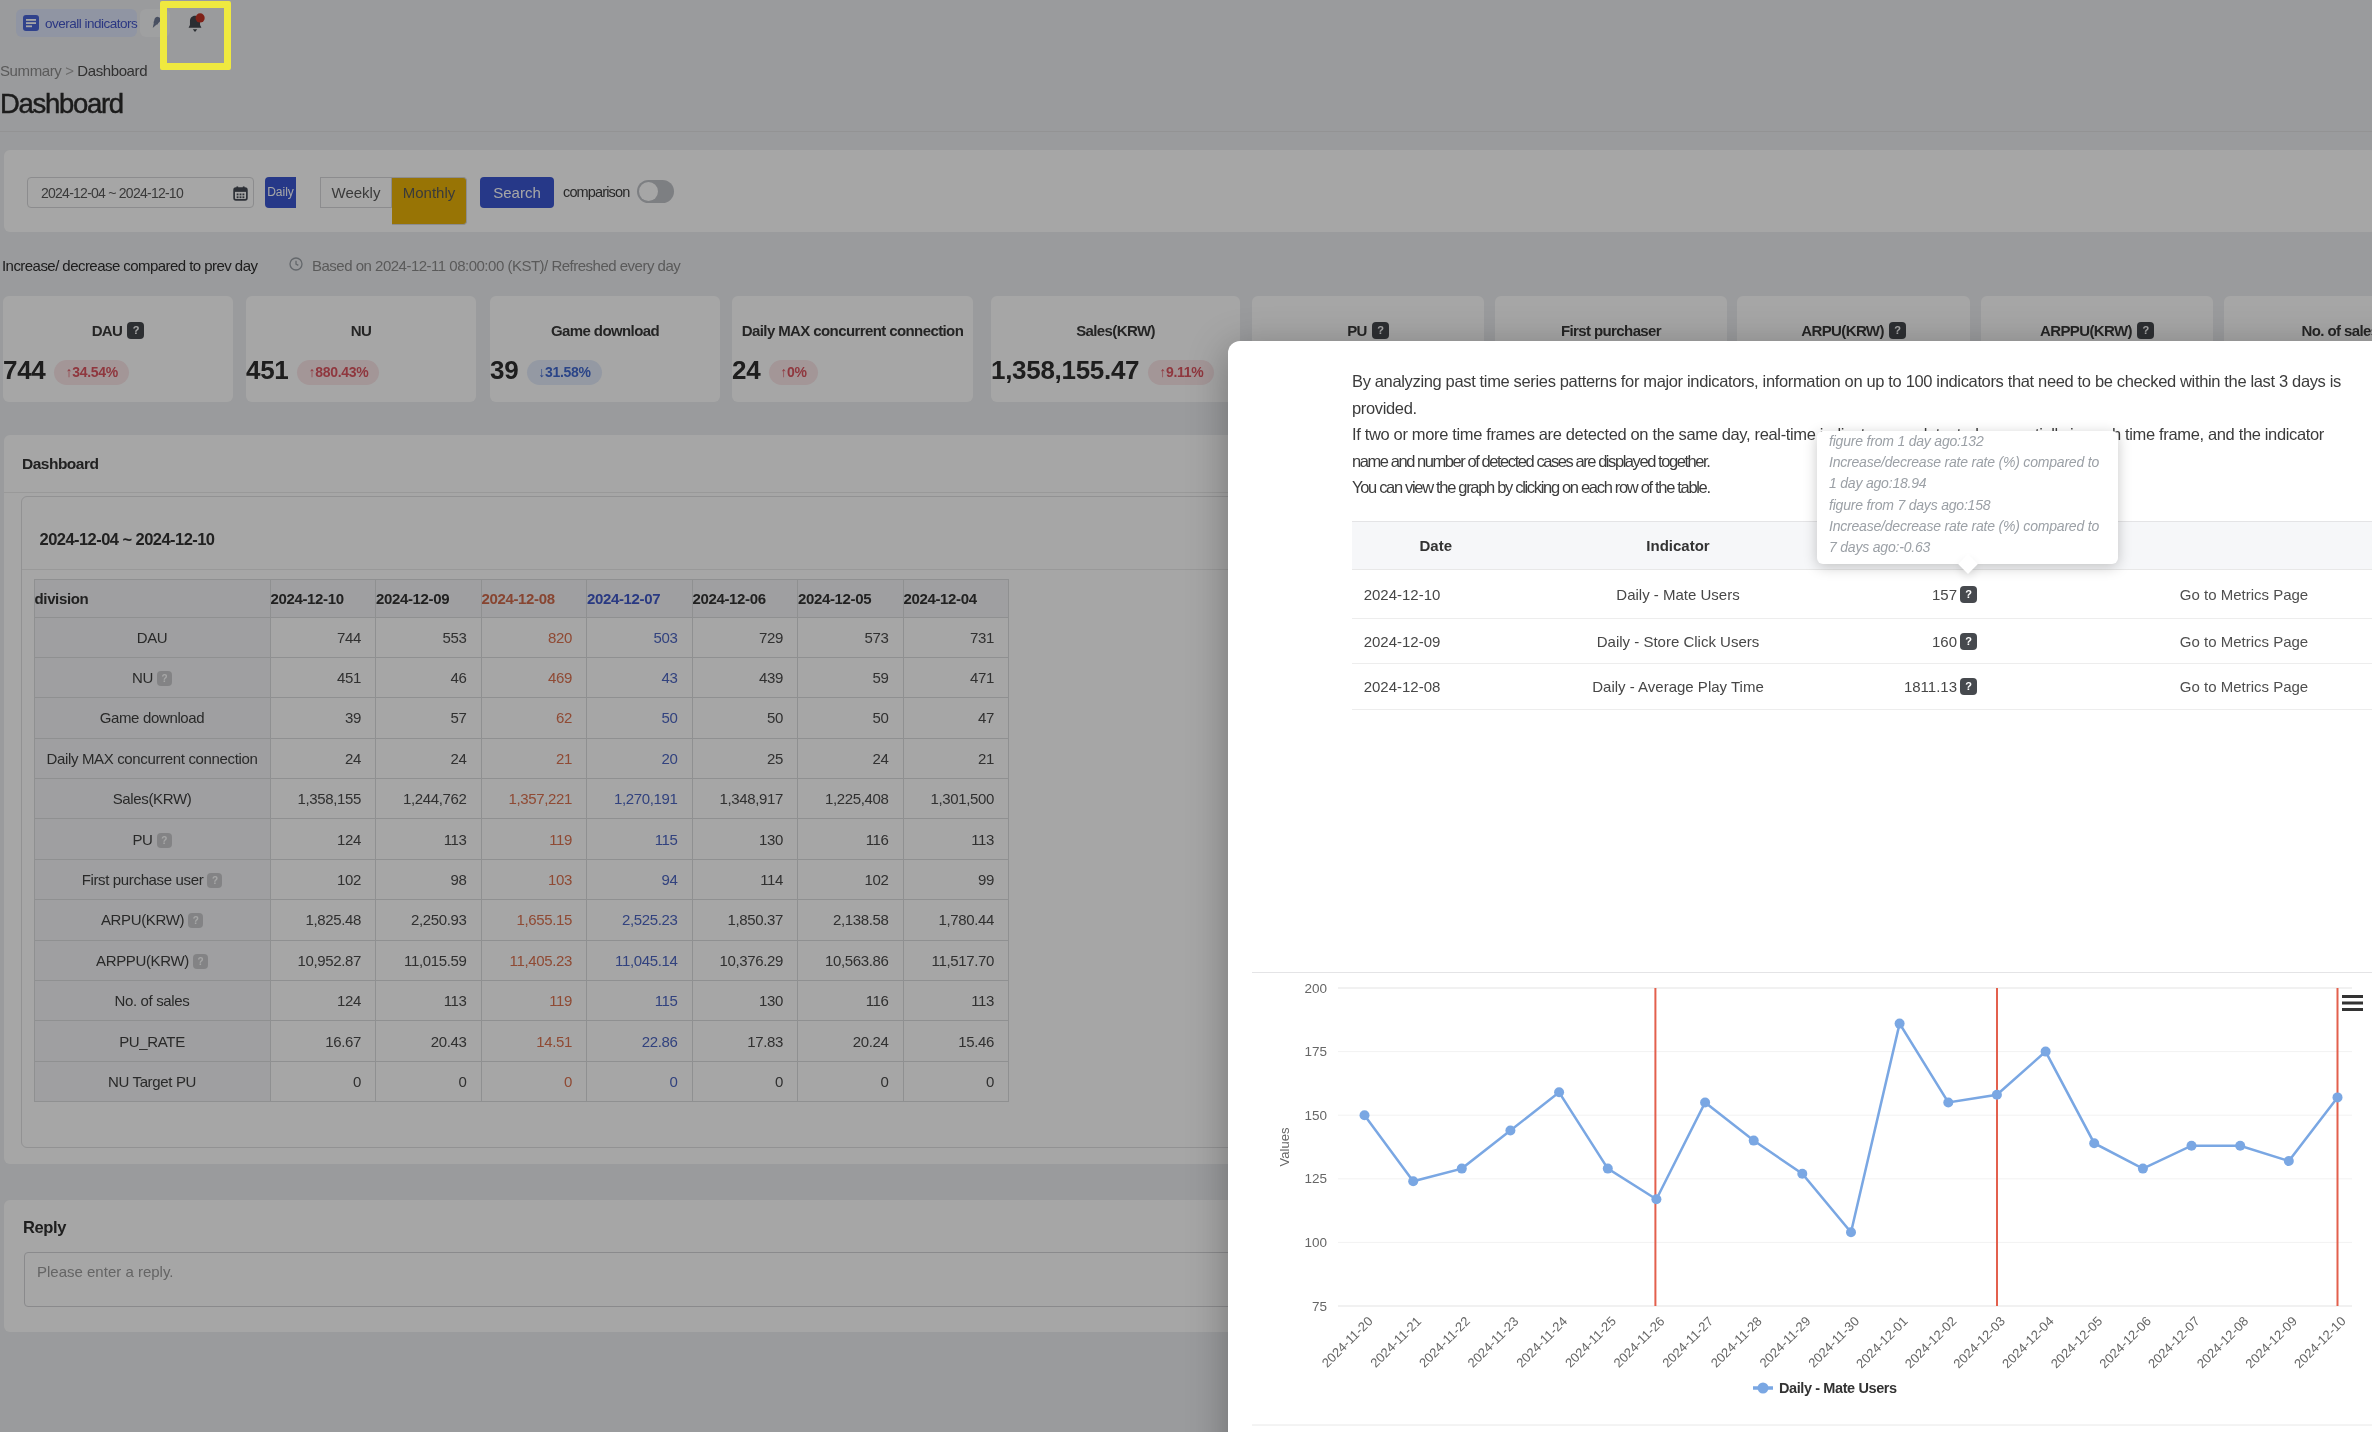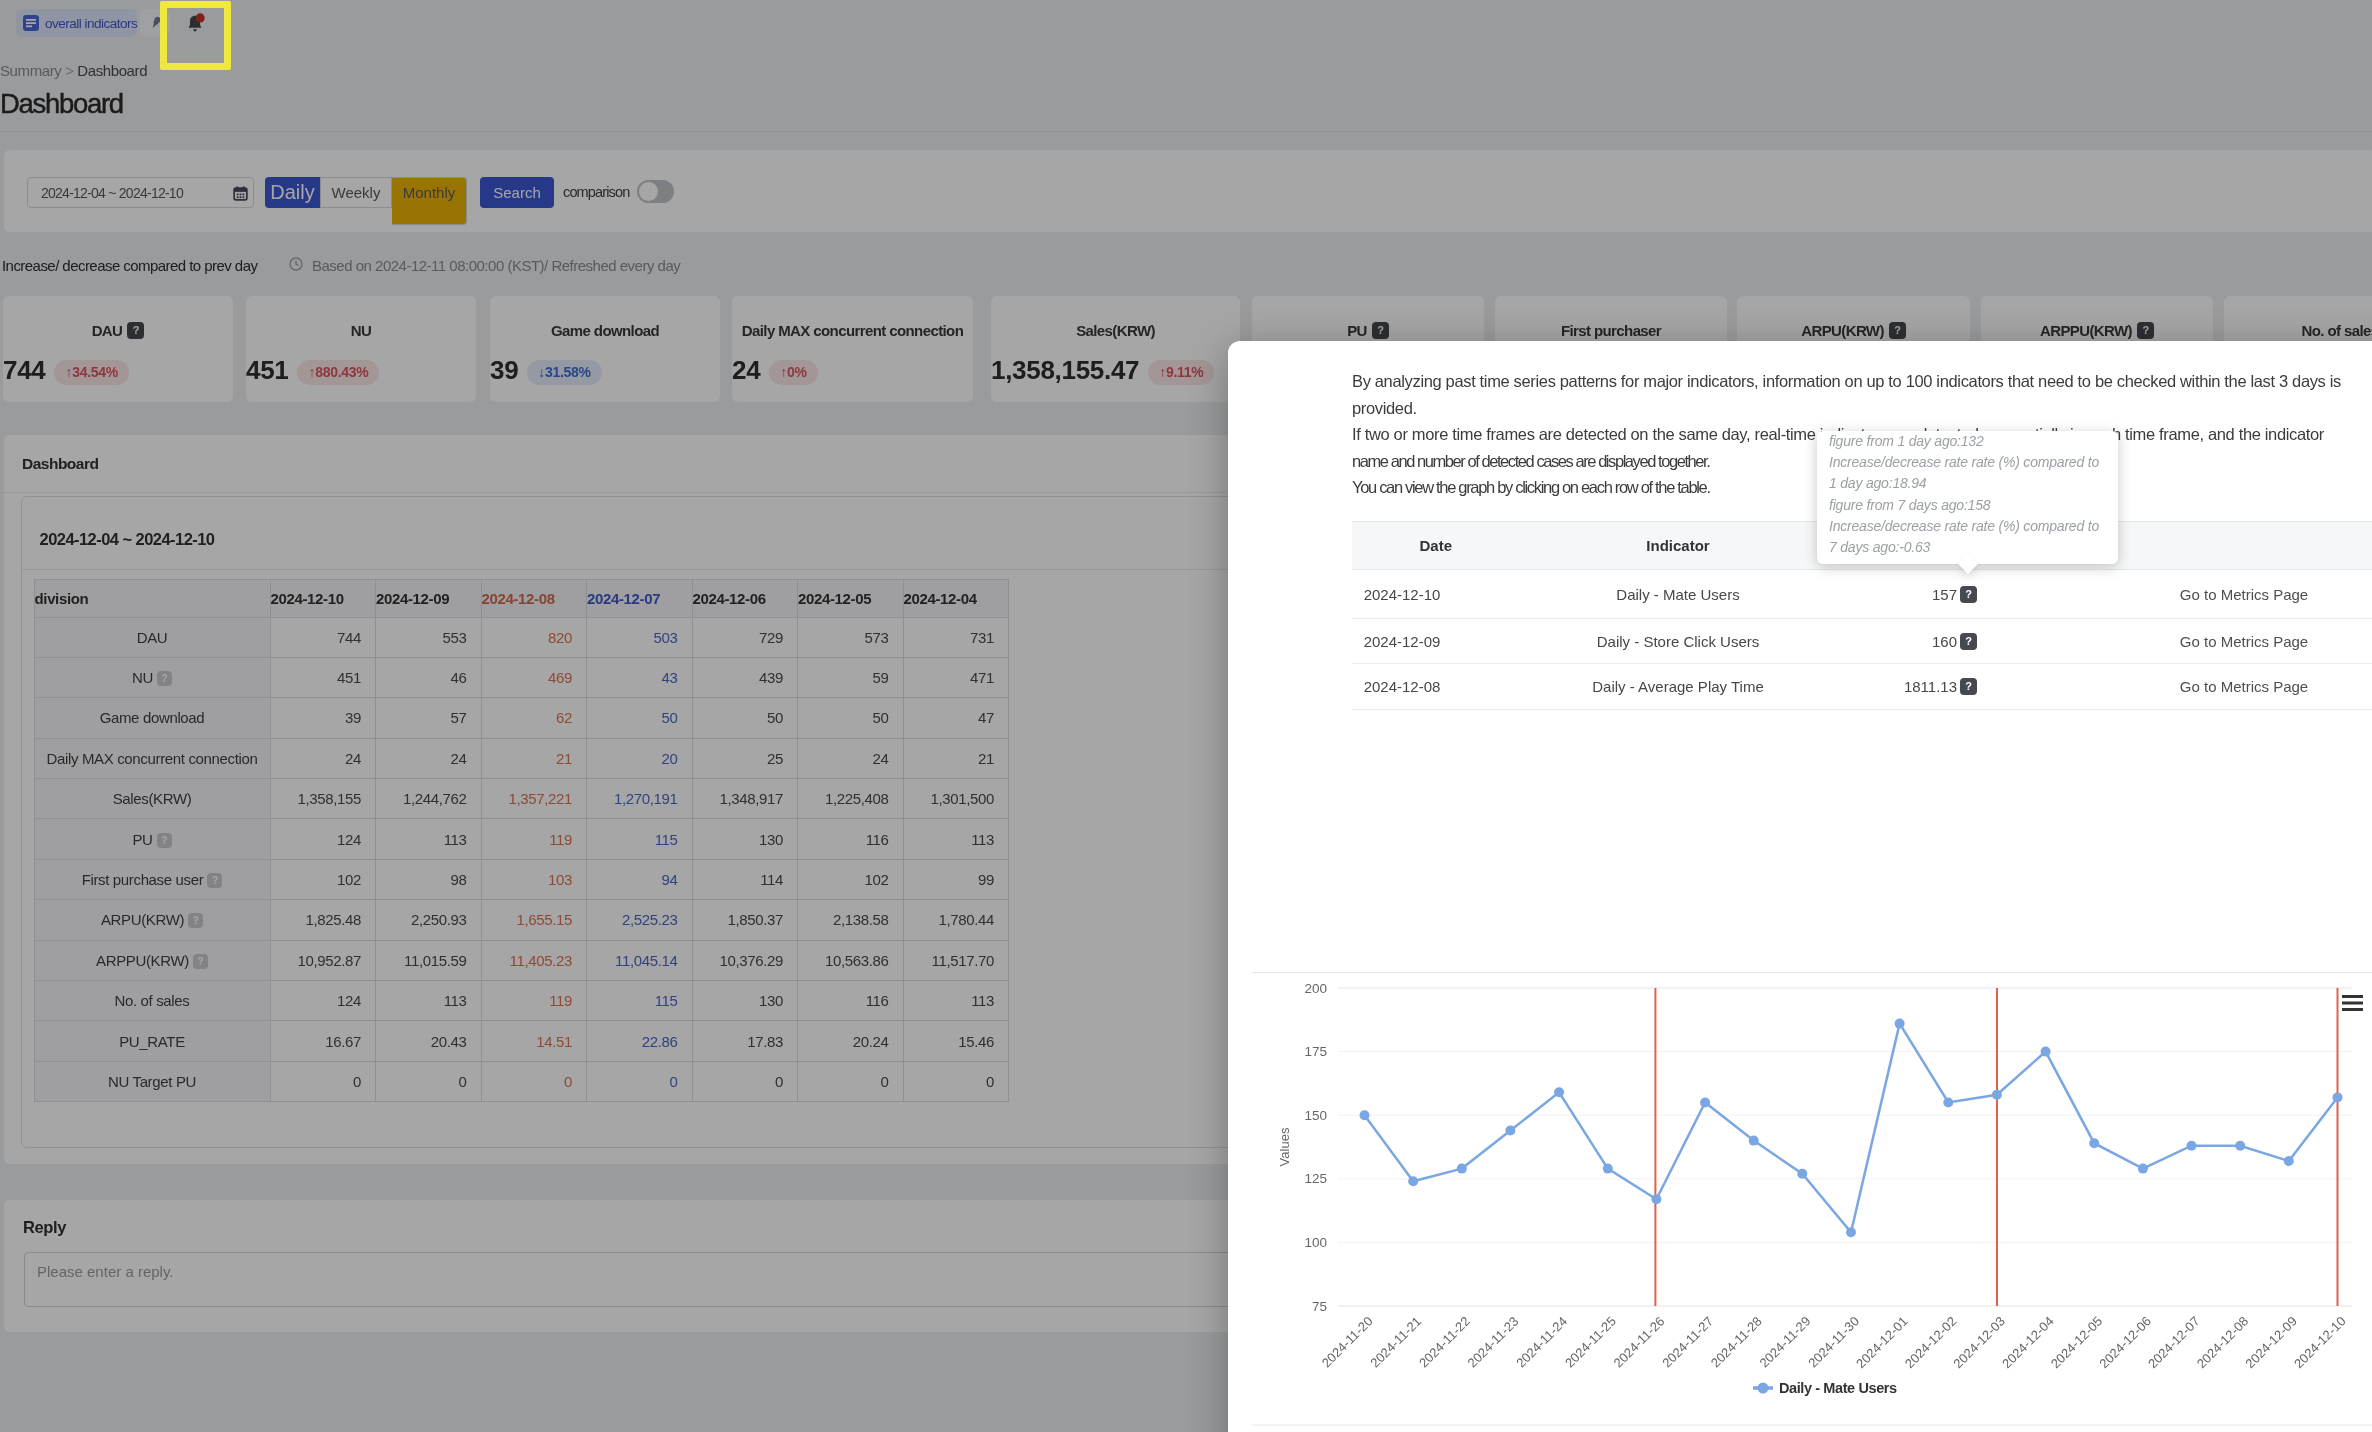--- a/index.html
+++ b/index.html
@@ -70,21 +70,21 @@
         <g fill="#454b54">
           <rect x="6.6" y="12" width="2.6" height="2.6"></rect>
           <rect x="10.7" y="12" width="2.6" height="2.6"></rect>
           <rect x="14.8" y="12" width="2.6" height="2.6"></rect>
           <rect x="6.6" y="16" width="2.6" height="2.6"></rect>
           <rect x="10.7" y="16" width="2.6" height="2.6"></rect>
           <rect x="14.8" y="16" width="2.6" height="2.6"></rect>
         </g>
       </svg>
   </div>
-  <div class="abs" style="left:261px; top:27px; width:55px; height:31px; background:#3b57d2; border-radius:4px 0 0 4px; color:#fff; font-size:20px; text-align:center; line-height:31px;">Daily</div>
+  <div class="abs" style="left:261px; top:27px; width:31px; height:31px; background:#3b57d2; border-radius:4px 0 0 4px; color:#fff; font-size:12px; text-align:center; line-height:31px;">Daily</div>
   <div class="abs" style="left:316px; top:27px; width:72px; height:31px; background:#fff; border:1px solid #d7d8da; color:#5a5a5a; font-size:15px; text-align:center; line-height:29px;">Weekly</div>
   <div class="abs" style="left:388px; top:27px; width:75px; height:48px; background:#eab308; border:1px solid #d7d8da; border-left:none; border-radius:0 4px 4px 0; color:#5a5a5a; font-size:15px; text-align:center; line-height:29px;">Monthly</div>
   <div class="abs" style="left:476px; top:27px; width:74px; height:31px; background:#3b57d2; border-radius:4px; color:#fff; font-size:15px; text-align:center; line-height:31px;">Search</div>
   <span class="abs" style="left:559px; top:34px; font-size:14.5px; letter-spacing:-0.85px; color:#3f3f3f;">comparison</span>
   <div class="abs" style="left:633px; top:30px; width:37px; height:23px; background:#c0c3c8; border-radius:11.5px;">
       <div class="abs" style="left:2px; top:2px; width:19px; height:19px; border-radius:9.5px; background:#fff;"></div>
     </div>
 </div>
 
 <div class="abs" style="left:2px; top:257px; font-size:15px; font-weight:400; color:#2e2e2e; letter-spacing:-0.55px;">Increase/ decrease compared to prev day</div>

